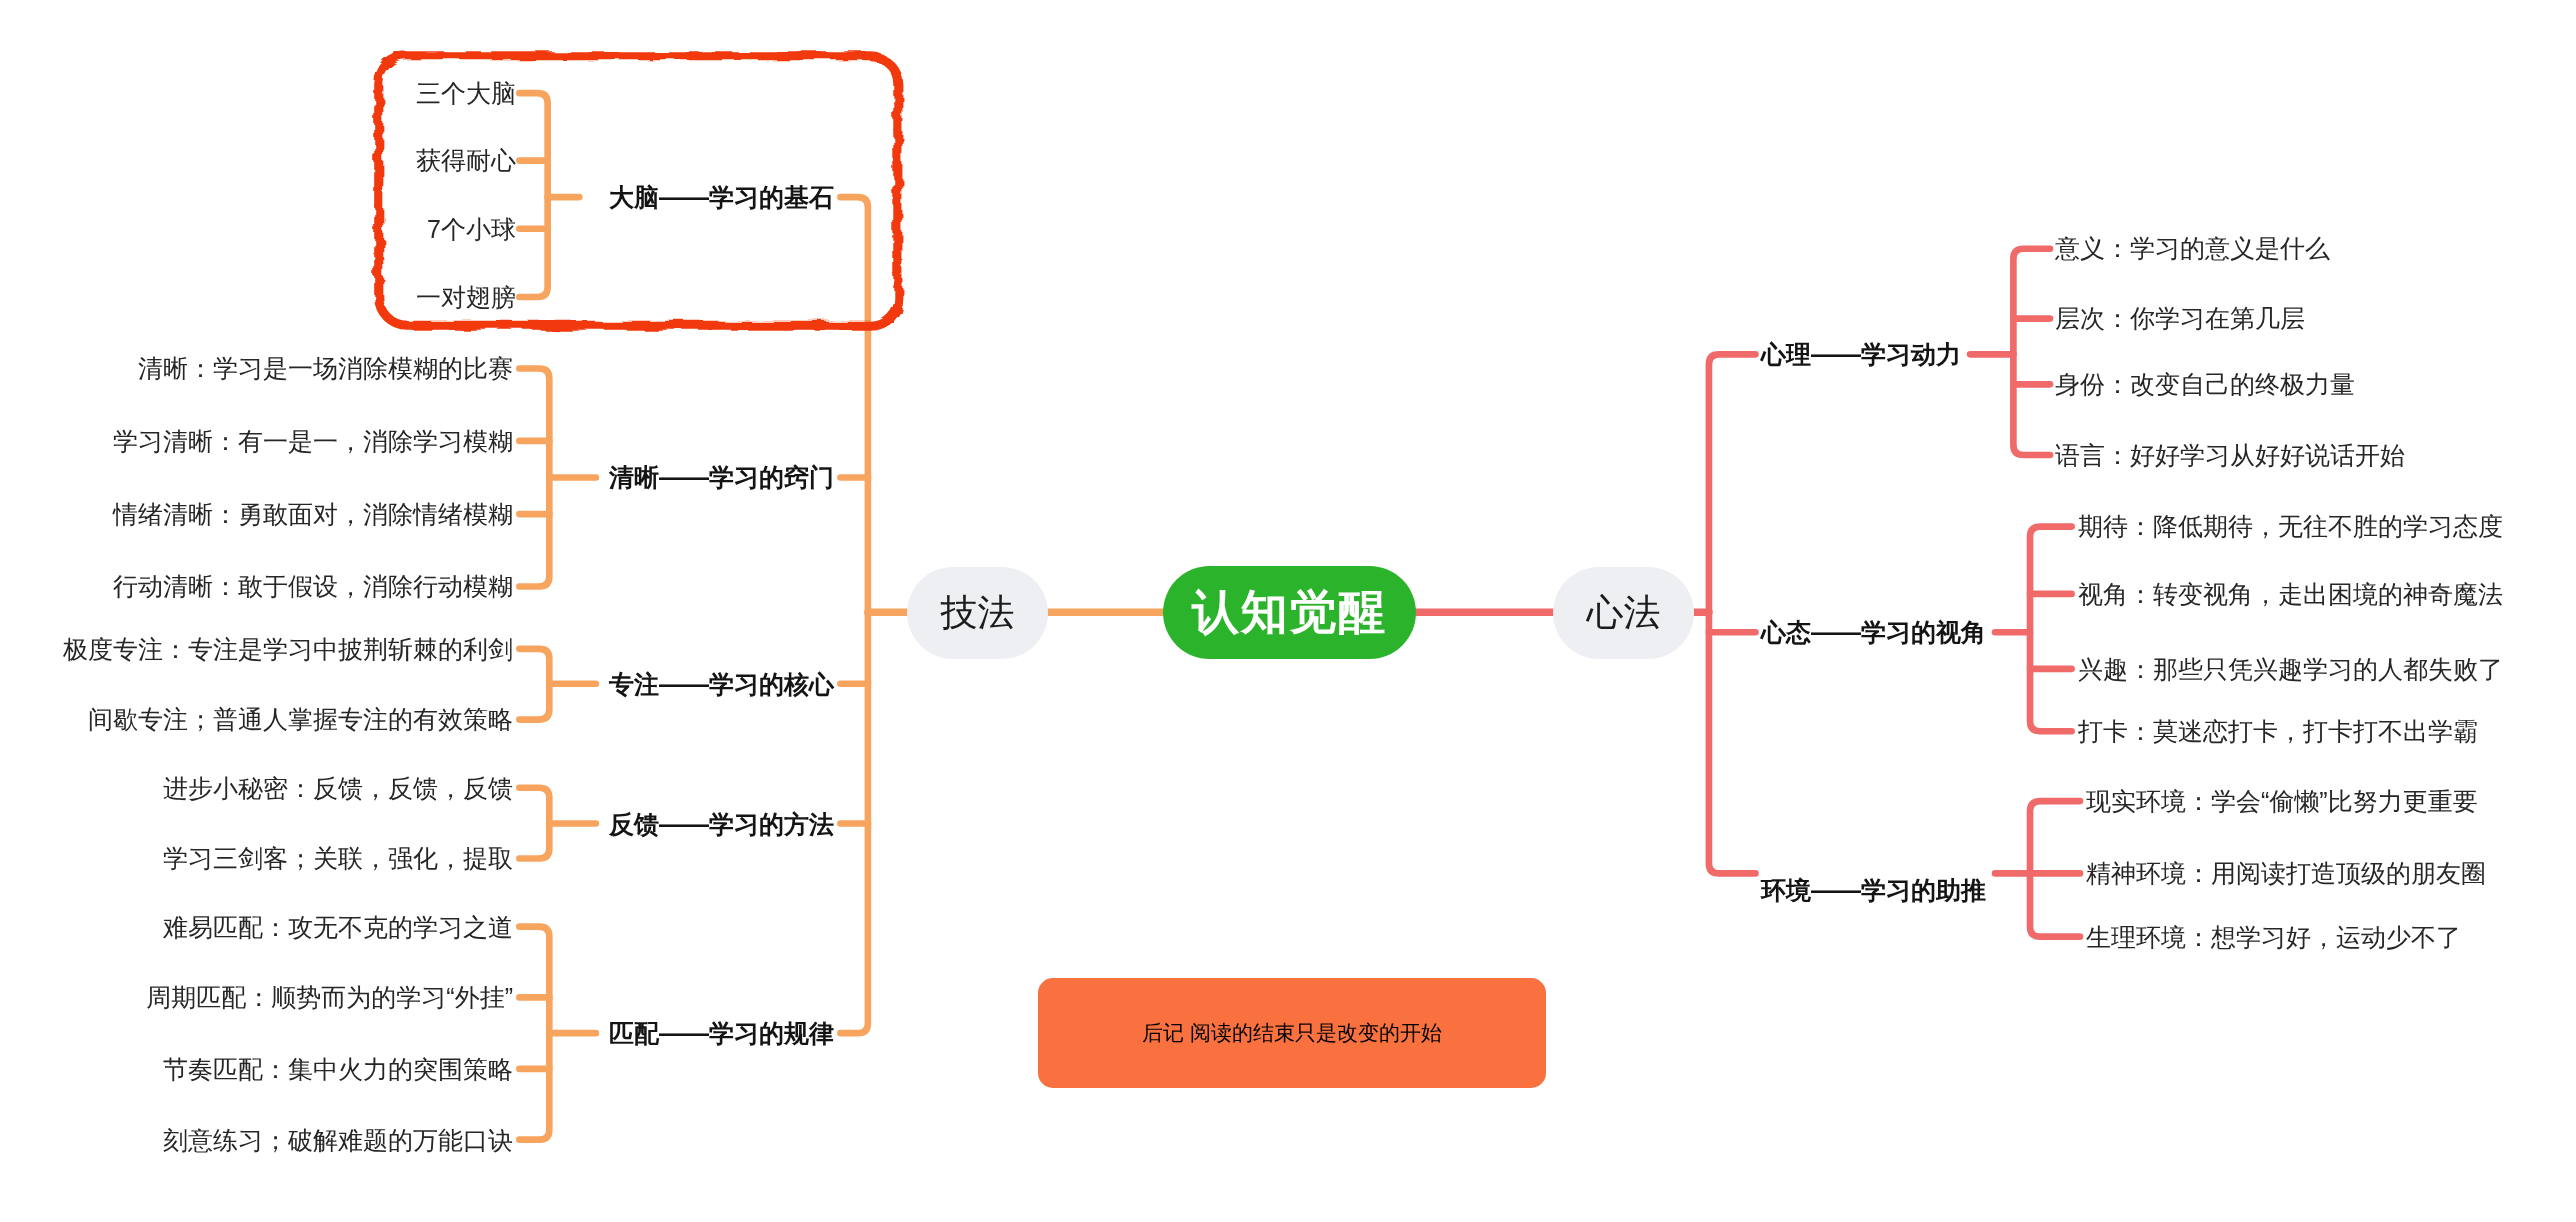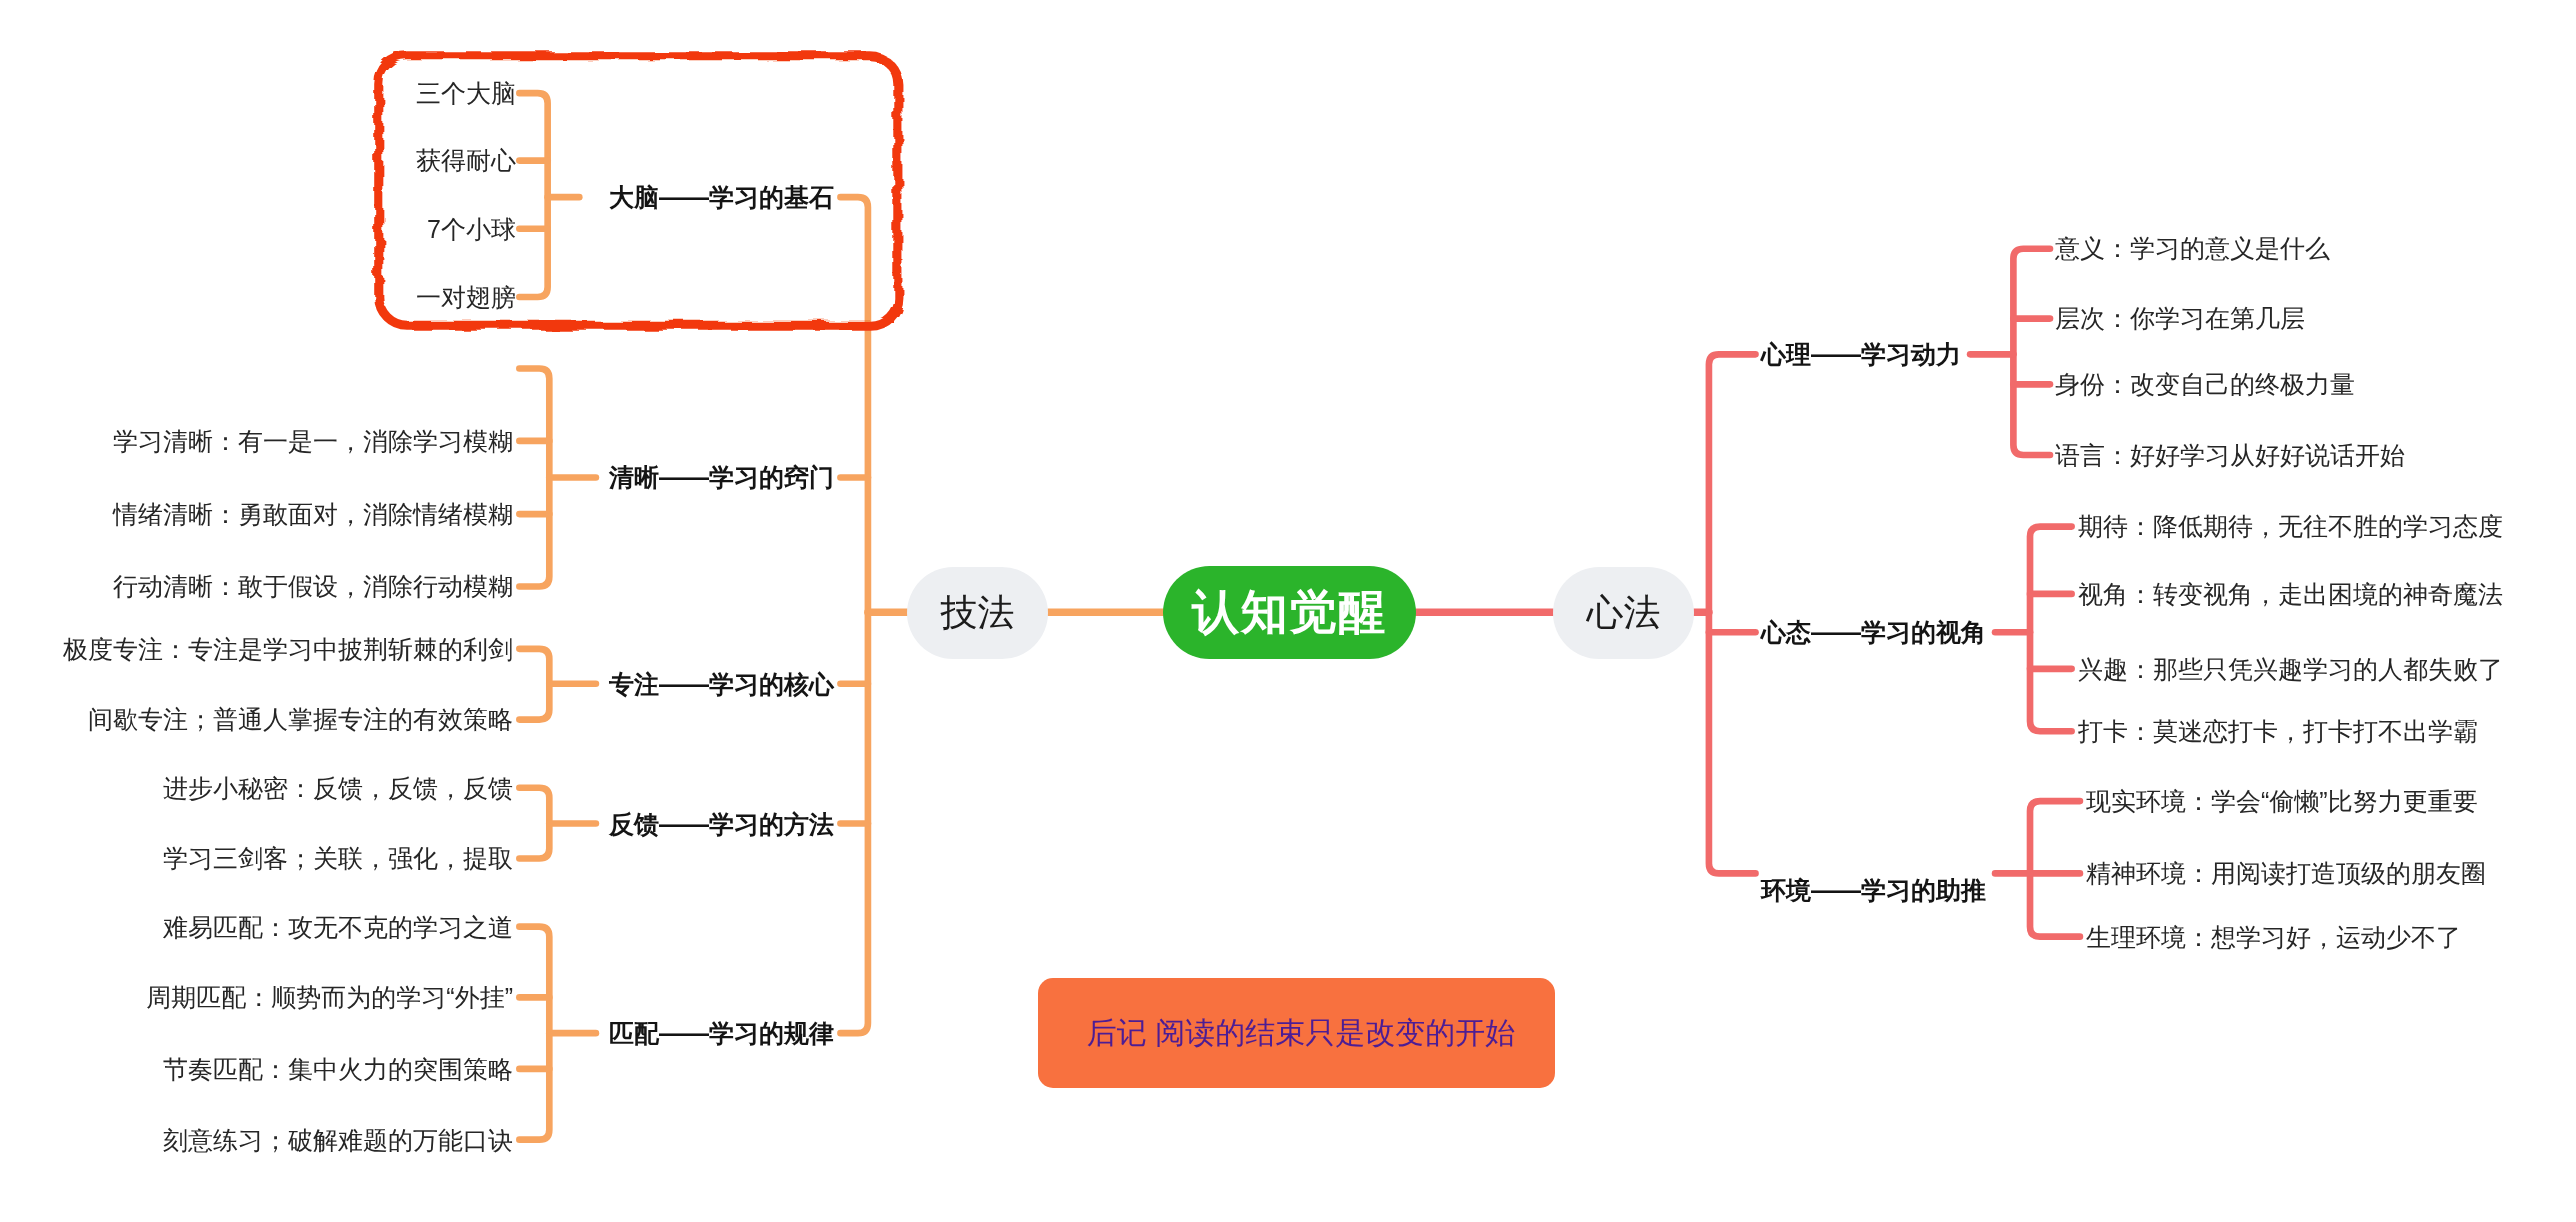--- a/index.html
+++ b/index.html
@@ -33,21 +33,21 @@
     position:absolute;z-index:2;
     background:#2BB42B;border-radius:47px;
     display:flex;align-items:center;justify-content:center;
     font-size:47px;font-weight:700;color:#ffffff;
     letter-spacing:1.7px;white-space:nowrap;
   }
   .postscript{
     position:absolute;z-index:2;
     background:#F8713F;border-radius:15px;
     display:flex;align-items:center;justify-content:center;
-    font-size:30px;color:#4c1d95;white-space:nowrap;padding-left:9px;
+    font-size:21px;color:#000000;white-space:nowrap;
   }
 </style>
 </head>
 <body>
 
 <div id="canvas">
 
   <svg id="wires" width="2576" height="1222" viewBox="0 0 3096 1469">
     <defs>
       <filter id="crayon" x="-5%" y="-10%" width="110%" height="120%">
@@ -124,20 +124,21 @@
   <div class="branch la-r" style="right:1742px;top:458px;">清晰——学习的窍门</div>
   <div class="branch la-r" style="right:1742px;top:665px;">专注——学习的核心</div>
   <div class="branch la-r" style="right:1742px;top:805px;">反馈——学习的方法</div>
   <div class="branch la-r" style="right:1742px;top:1014px;">匹配——学习的规律</div>
 
   <div class="leaf la-r" style="right:2060px;top:75px;">三个大脑</div>
   <div class="leaf la-r" style="right:2060px;top:142px;">获得耐心</div>
   <div class="leaf la-r" style="right:2060px;top:211px;">7个小球</div>
   <div class="leaf la-r" style="right:2060px;top:279px;">一对翅膀</div>
 
+  <div class="leaf la-r" style="right:2063px;top:350px;">清晰：学习是一场消除模糊的比赛</div>
   <div class="leaf la-r" style="right:2063px;top:423px;">学习清晰：有一是一，消除学习模糊</div>
   <div class="leaf la-r" style="right:2063px;top:496px;">情绪清晰：勇敢面对，消除情绪模糊</div>
   <div class="leaf la-r" style="right:2063px;top:568px;margin-left:24px;">行动清晰：敢于假设，消除行动模糊</div>
 
   <div class="leaf la-r" style="right:2063px;top:631px;margin-left:12px;">极度专注：专注是学习中披荆斩棘的利剑</div>
   <div class="leaf la-r" style="right:2063px;top:701px;">间歇专注；普通人掌握专注的有效策略</div>
 
   <div class="leaf la-r" style="right:2063px;top:770px;">进步小秘密：反馈，反馈，反馈</div>
   <div class="leaf la-r" style="right:2063px;top:840px;">学习三剑客；关联，强化，提取</div>
 

